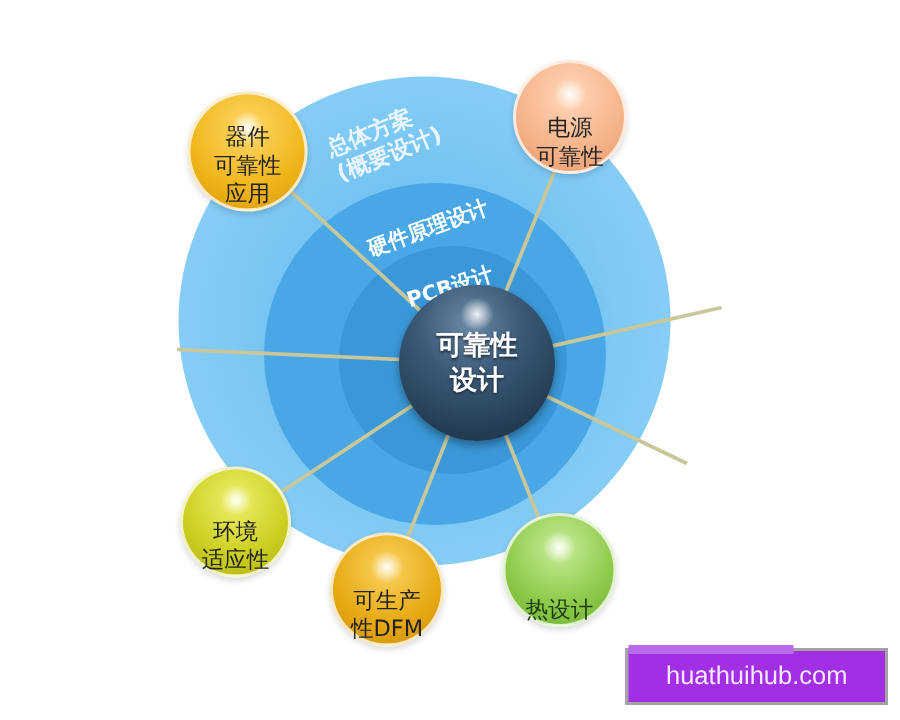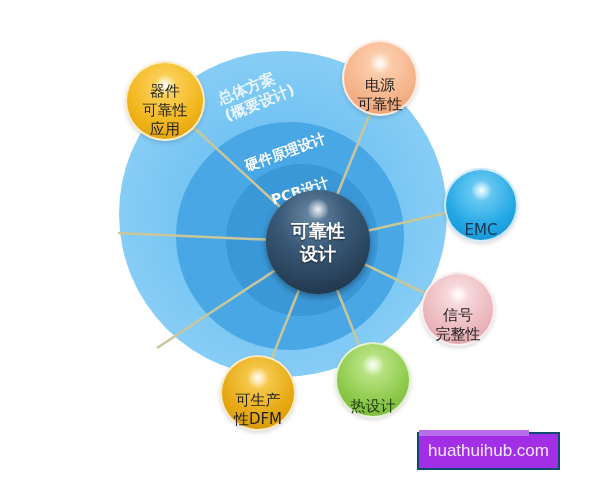--- a/index.html
+++ b/index.html
@@ -15,22 +15,22 @@
   .bubble span { font-size:15px; line-height:19px; color:#222; white-space:pre-line; position:relative; z-index:2; }
   .bubble::before { content:""; position:absolute; width:30%; height:30%; left:35%; top:14%;
                     border-radius:50%; background:radial-gradient(circle, rgba(255,255,255,0.95) 0%, rgba(255,255,255,0) 70%); }
   .core { position:absolute; border-radius:50%; display:flex; align-items:center; justify-content:center;
           text-align:center; background:radial-gradient(circle at 45% 25%, #6a8aa6 0%, #3a5a78 35%, #22394f 80%, #1b2c3d 100%);
           box-shadow:0 3px 6px rgba(0,0,0,0.35); }
   .core span { color:#ffffff; font-weight:bold; font-size:18px; line-height:23px; white-space:pre-line;
                text-shadow:0 1px 2px rgba(0,0,0,0.6); position:relative; z-index:2; }
   .core::before { content:""; position:absolute; width:22%; height:22%; left:39%; top:8%; border-radius:50%;
                   background:radial-gradient(circle, rgba(255,255,255,0.9) 0%, rgba(255,255,255,0) 70%); }
-  .watermark { position:absolute; left:417px; top:432px; width:143px; height:38px; background:#a22ee6;
-               border:2px solid #0c4a6e; box-sizing:border-box; display:flex; align-items:center; justify-content:center; }
+  .watermark { position:absolute; left:417px; top:432px; width:175px; height:38px; background:#a22ee6;
+               border:2px solid #a3a3a3; box-sizing:border-box; display:flex; align-items:center; justify-content:center; }
   .watermark span { color:#f2e8ff; font-size:17px; font-family:"Liberation Sans", sans-serif; }
   .watermark::before { content:""; position:absolute; left:0; top:-4px; width:110px; height:6px; background:#b76cec; }
 </style>
 </head>
 <body>
 
 <div id="stage">
   <svg width="600" height="480" style="position:absolute;left:0;top:0;">
     <defs>
       <radialGradient id="gOuter" cx="50%" cy="50%" r="50%">
@@ -65,26 +65,23 @@
 
   <div class="bubble" style="left:125px;top:61px;width:80px;height:80px;background:radial-gradient(circle at 50% 30%, #ffd86a 0%, #f0b51a 60%, #d99a08 100%);">
     <span>器件
 可靠性
 应用</span>
   </div>
   <div class="bubble" style="left:342px;top:40px;width:76px;height:76px;background:radial-gradient(circle at 50% 30%, #ffd6b8 0%, #f5b38a 60%, #e9976a 100%);">
     <span>电源
 可靠性</span>
   </div>
-  <div class="bubble" style="left:444px;top:168px;width:74px;height:74px;background:radial-gradient(circle at 50% 30%, #7fd3f7 0%, #22a7e4 60%, #0f8bcf 100%);">
-    <span style="color:#1b3550;">EMC</span>
-  </div>
-  <div class="bubble" style="left:421px;top:272px;width:74px;height:74px;background:radial-gradient(circle at 50% 30%, #fbe3e5 0%, #ebb8bd 60%, #dc9ea4 100%);">
-    <span>信号
-完整性</span>
+  <div class="bubble" style="left:120px;top:311px;width:74px;height:74px;background:radial-gradient(circle at 50% 30%, #eef06c 0%, #cbce1f 60%, #b0b312 100%);">
+    <span>环境
+适应性</span>
   </div>
   <div class="bubble" style="left:335px;top:342px;width:76px;height:76px;background:radial-gradient(circle at 50% 30%, #c9ec98 0%, #8cc94a 60%, #72b233 100%);">
     <span style="color:#1f3a10;">热设计</span>
   </div>
   <div class="bubble" style="left:220px;top:355px;width:76px;height:76px;background:radial-gradient(circle at 50% 30%, #fbd360 0%, #e6a812 60%, #cc9008 100%);">
     <span>可生产
 性DFM</span>
   </div>
 
   <div class="watermark">

